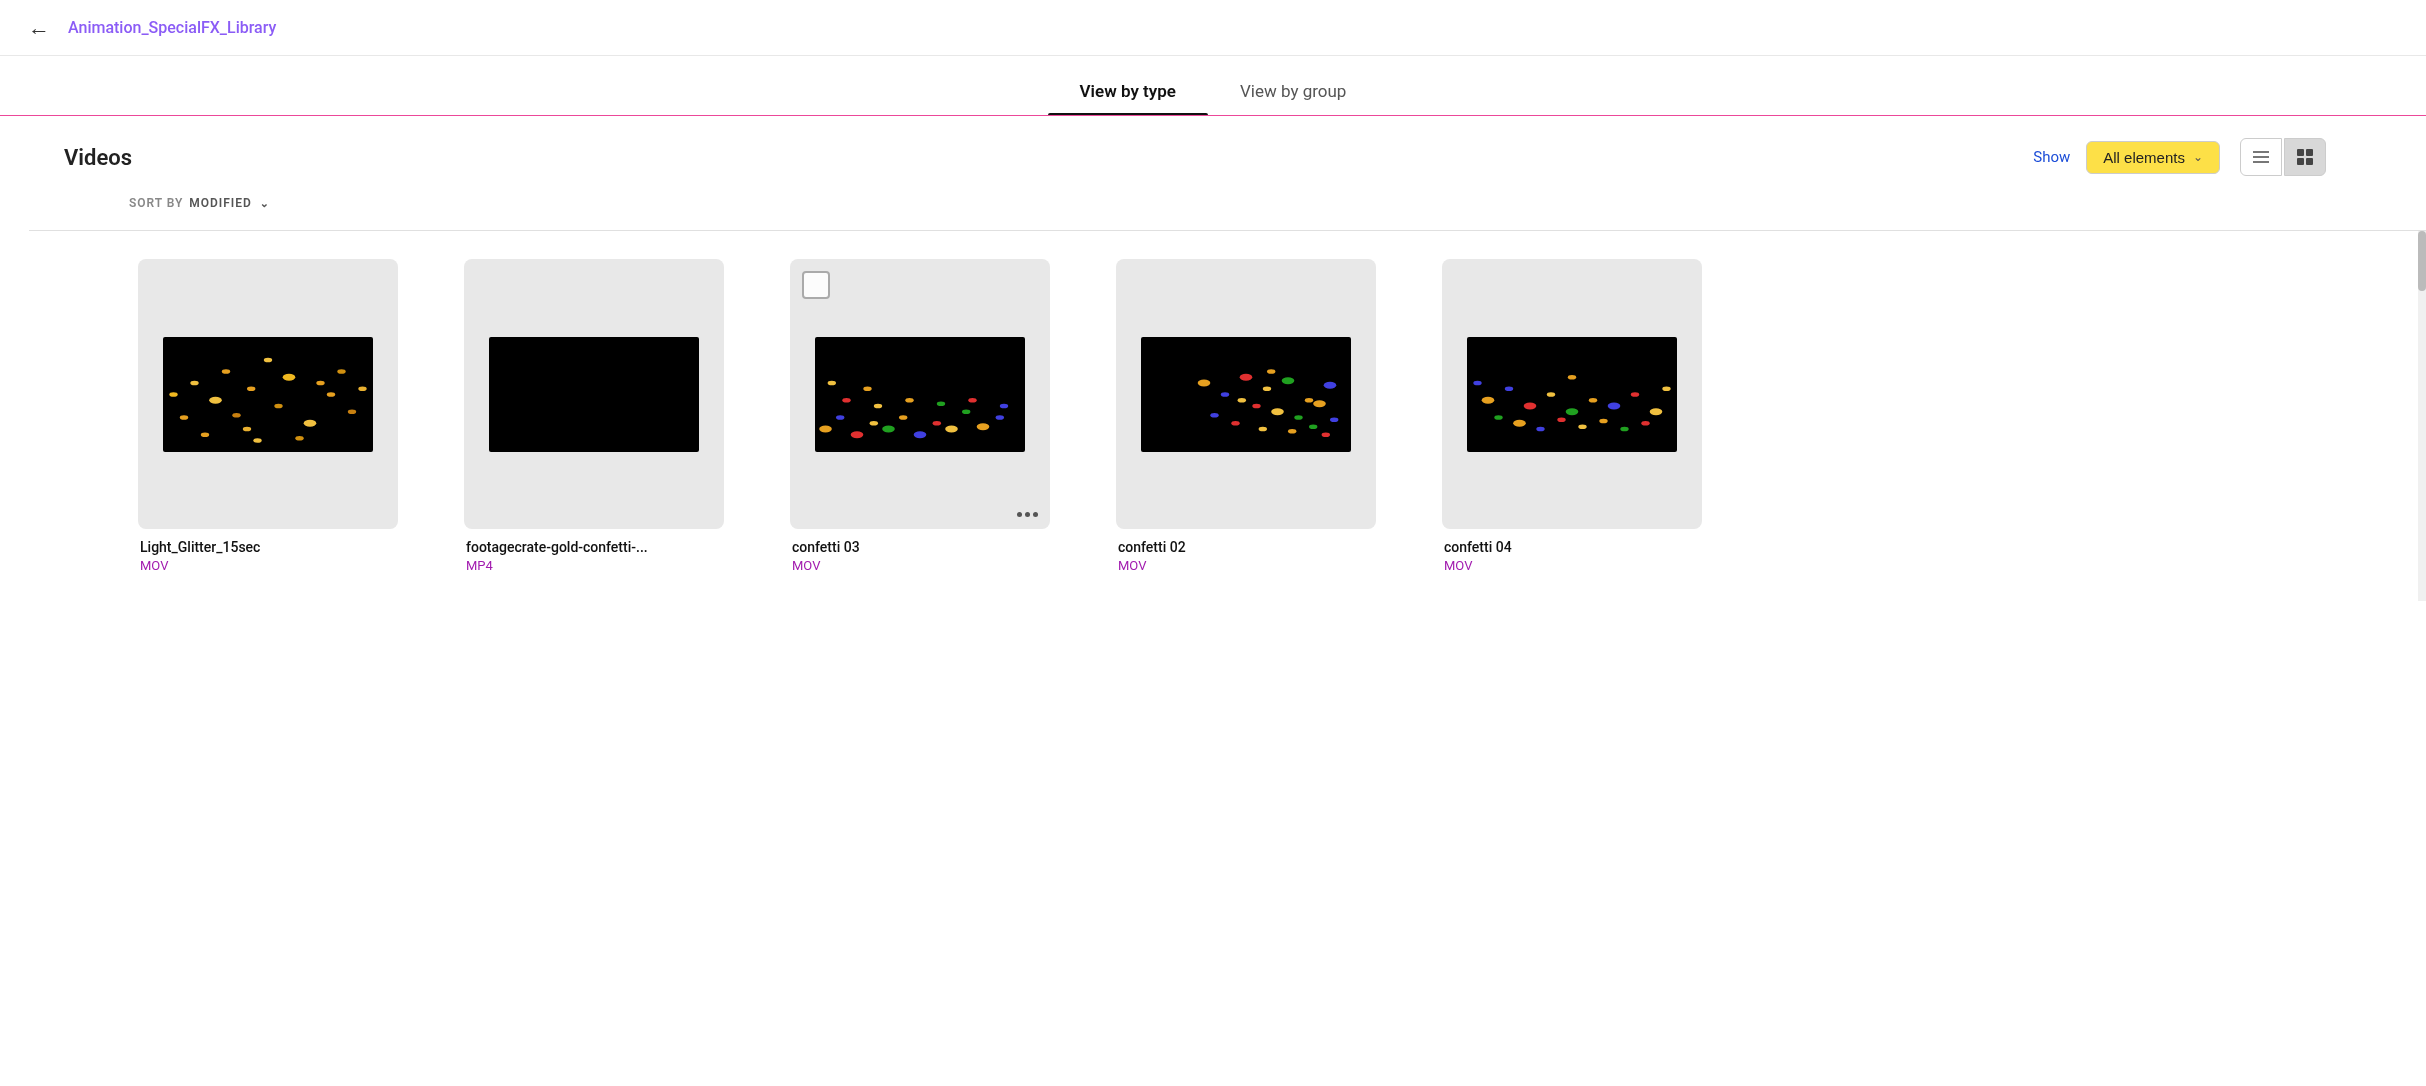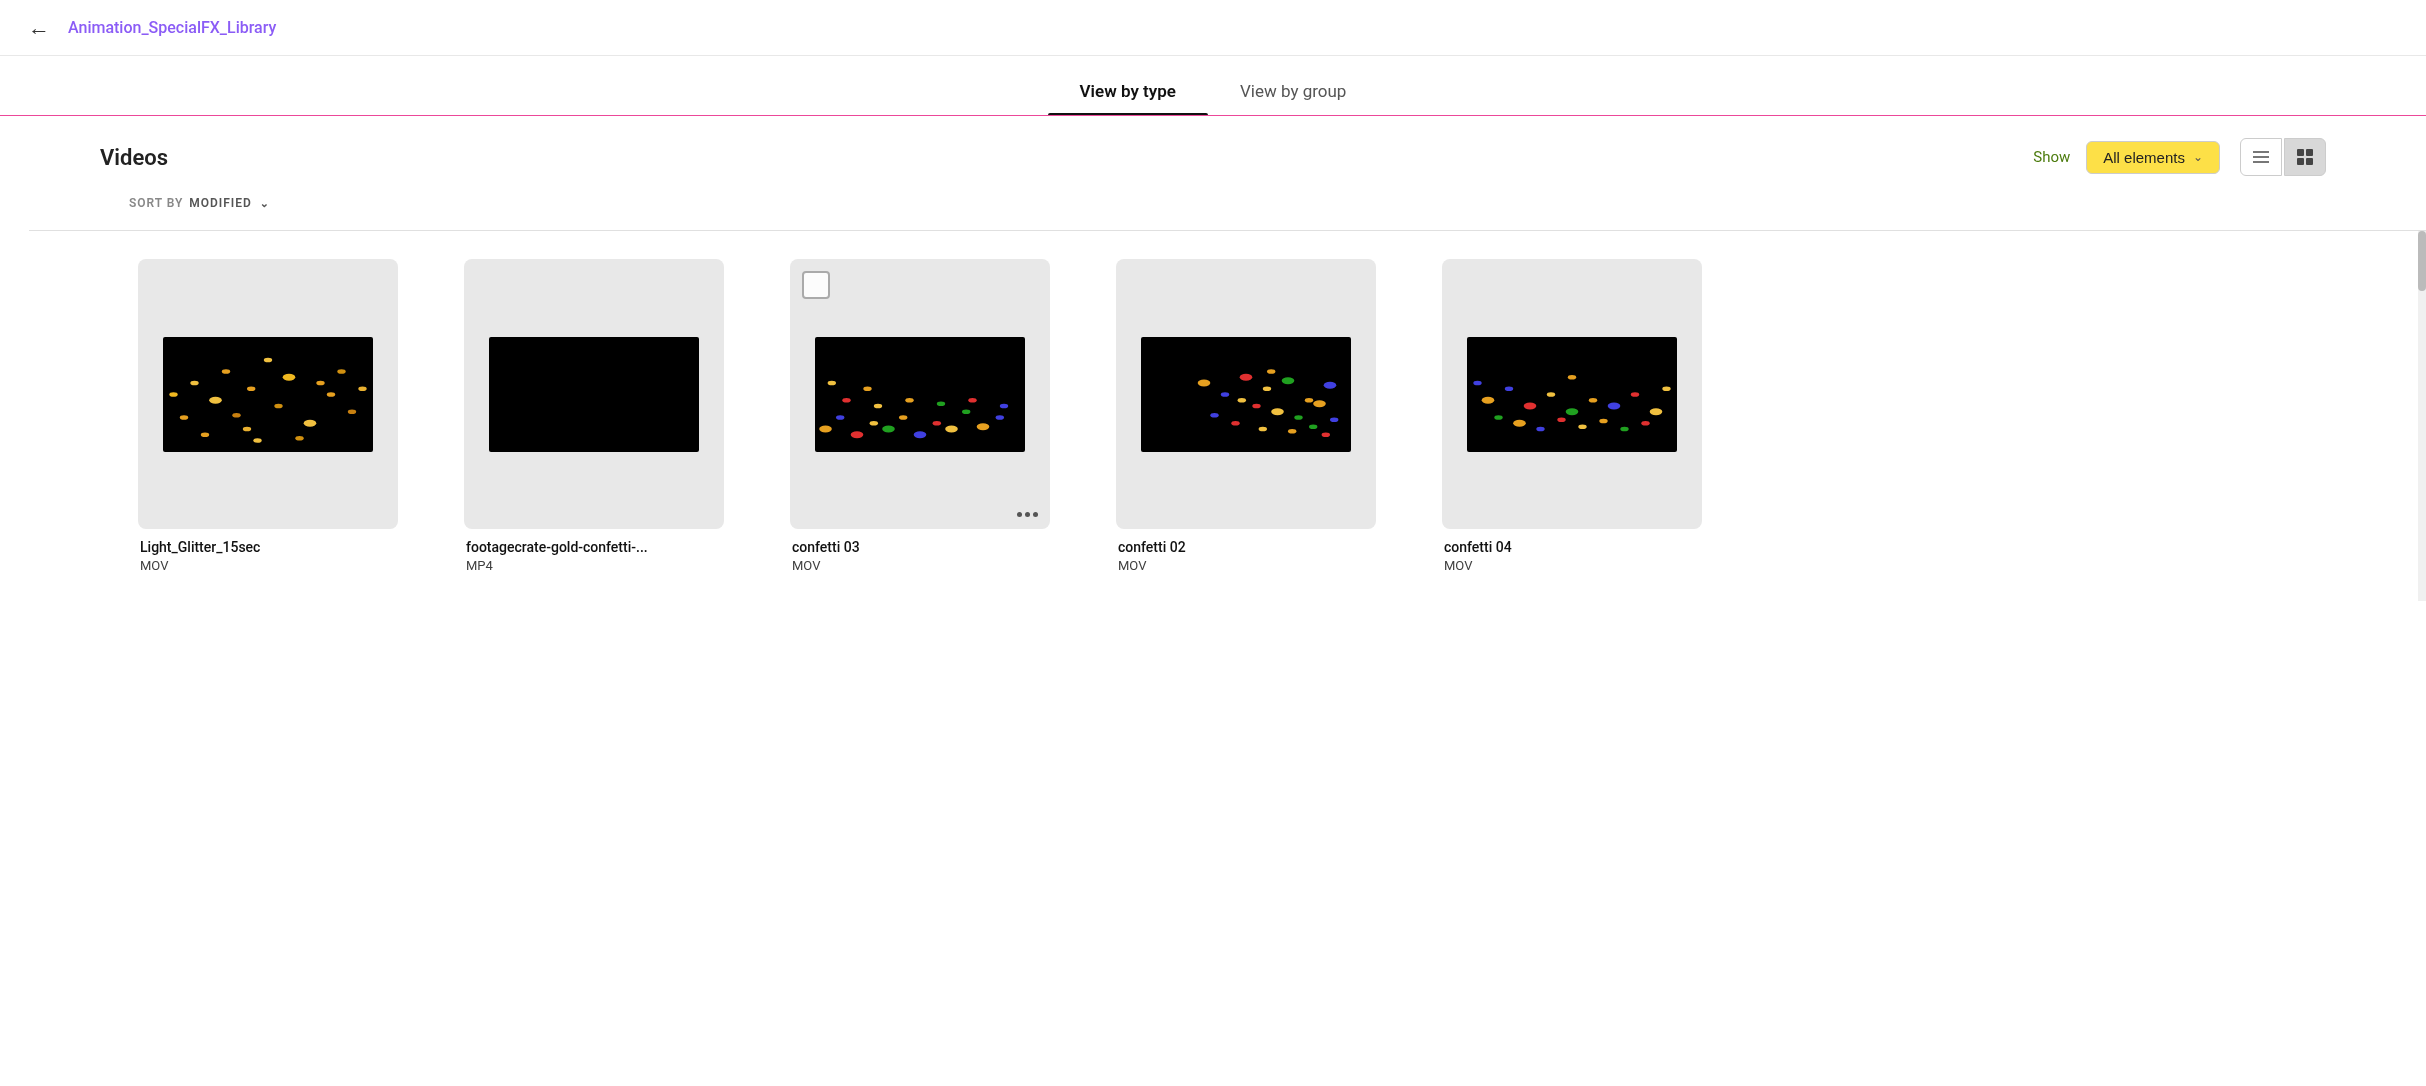--- a/index.html
+++ b/index.html
@@ -64,31 +64,31 @@
       right: 0;
       height: 2px;
       background: #111;
       border-radius: 2px 2px 0 0;
     }
 
     
     .toolbar {
       display: flex;
       align-items: center;
-      padding: 22px 100px 16px 100px;
+      padding: 22px 100px 16px 64px;
       gap: 12px;
     }
     .toolbar-title {
       font-size: 22px;
       font-weight: 600;
       flex: 1;
     }
     .show-label {
       font-size: 15px;
-      color: #4d7c0f;
+      color: #1d4ed8;
       margin-right: 4px;
     }
     .dropdown-btn {
       display: flex;
       align-items: center;
       gap: 8px;
       padding: 7px 16px;
       border: 1px solid #ccc;
       border-radius: 6px;
       background: #fde047;
@@ -254,21 +254,21 @@
       color: #111;
       white-space: nowrap;
       overflow: hidden;
       text-overflow: ellipsis;
       display: flex;
       align-items: center;
       justify-content: space-between;
     }
     .video-type {
       font-size: 13px;
-      color: #404040;
+      color: #a21caf;
       margin-top: 3px;
     }
   </style>
 </head>
 <body>
 
 <div class="header">
   <button class="back-btn">←</button>
   <span class="header-title">Animation_SpecialFX_Library</span>
 </div>

